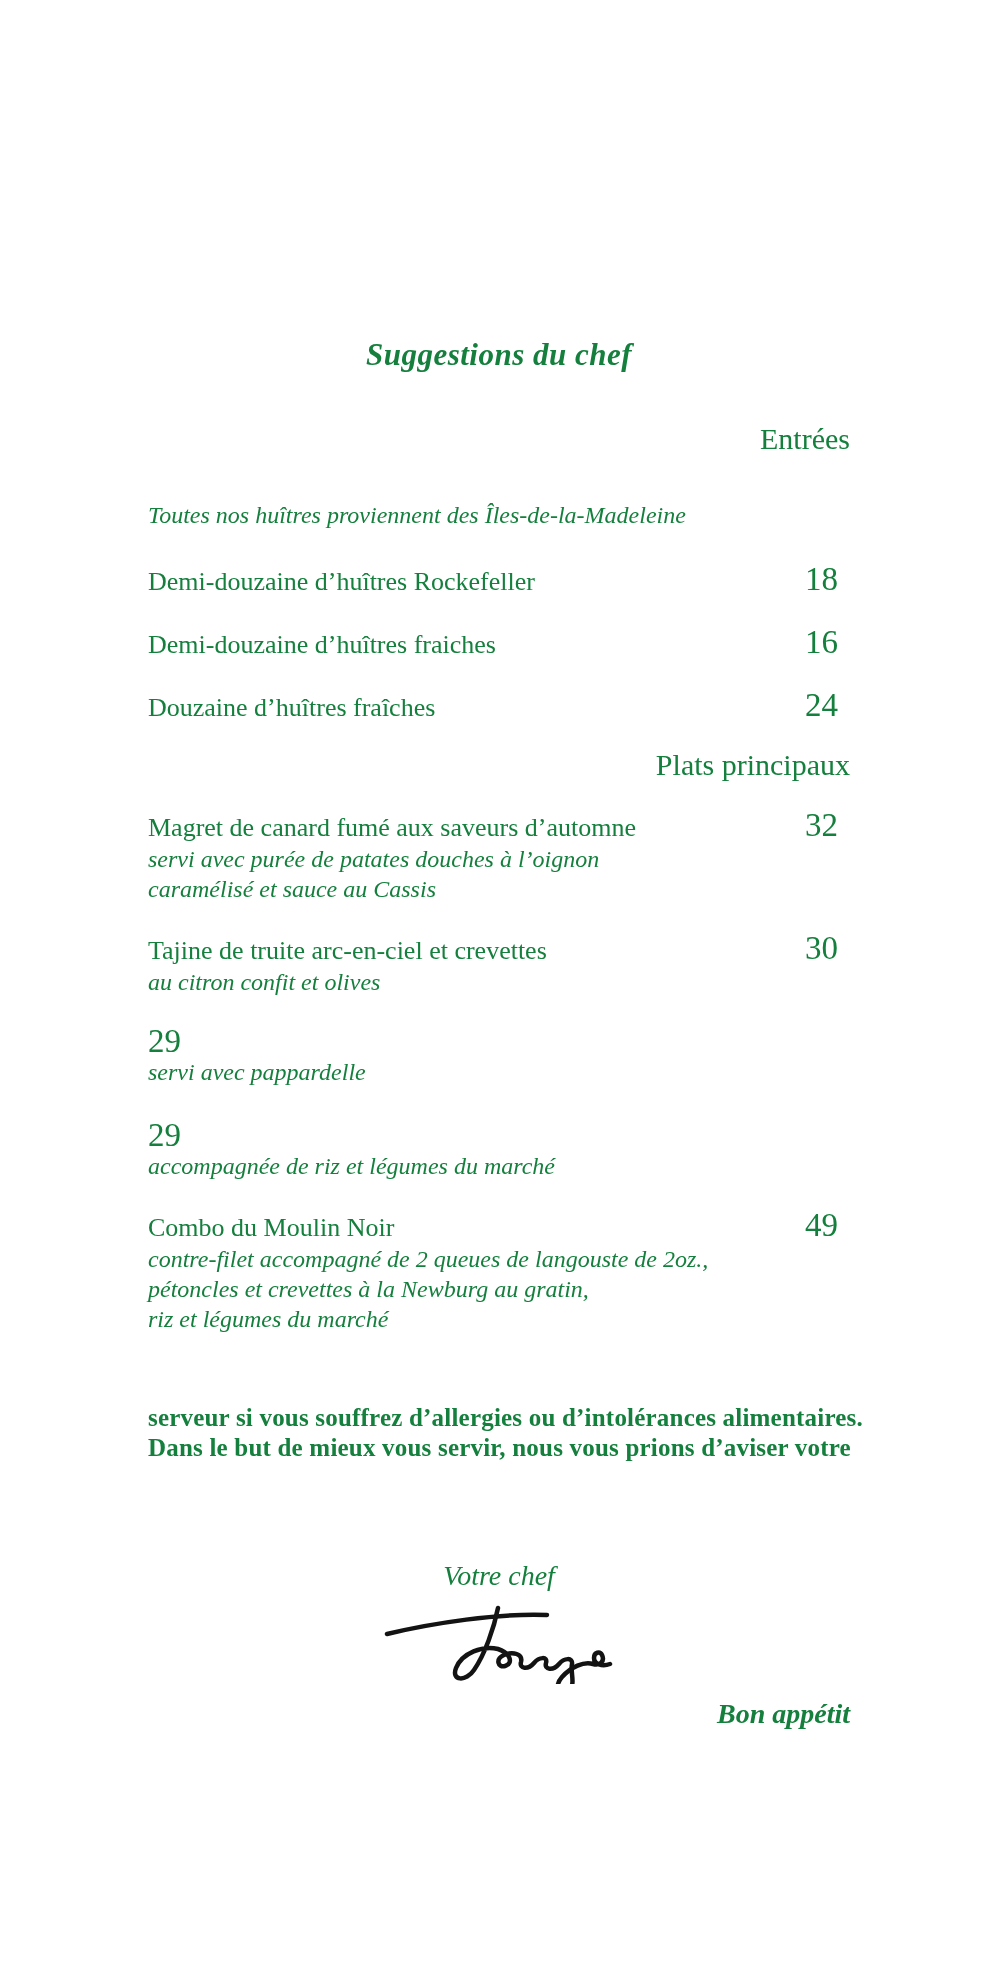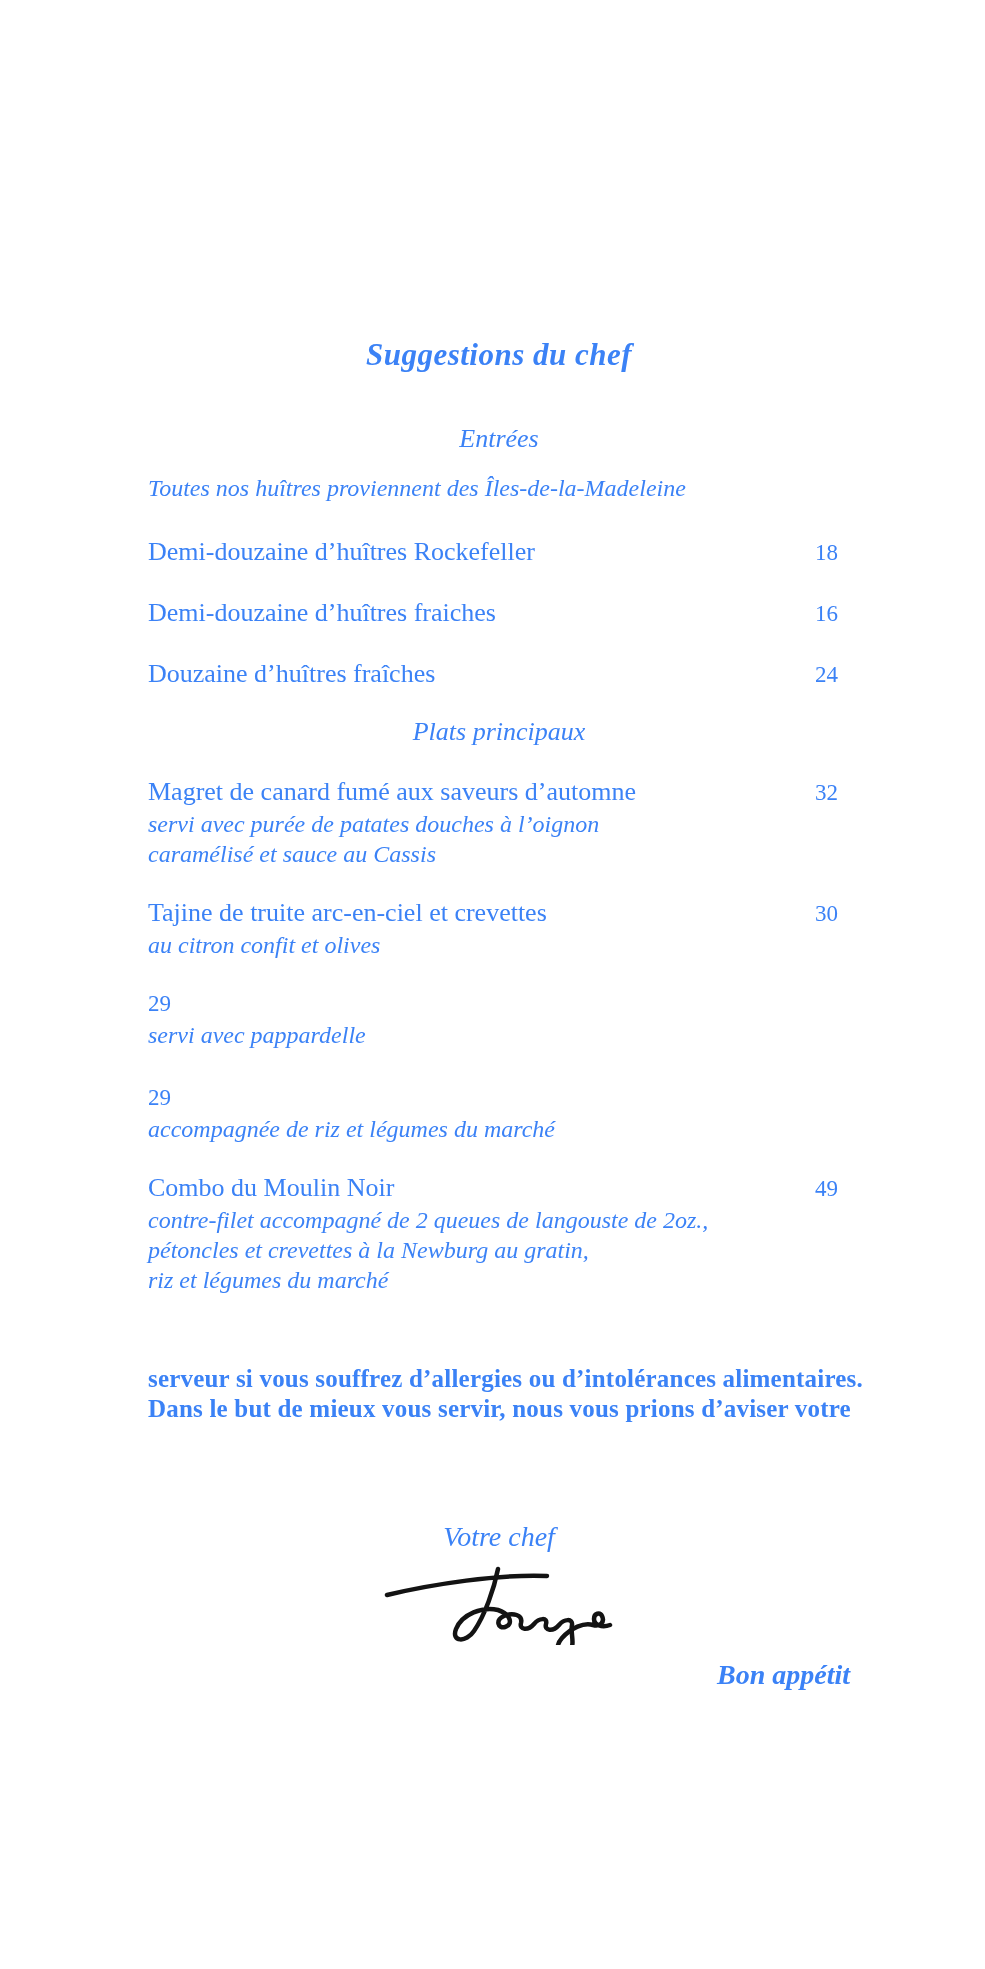--- a/index.html
+++ b/index.html
@@ -6,66 +6,65 @@
     margin: 0;
     padding: 0;
     background: #e8e8e8;
   }
   .page {
     position: relative;
     width: 985px;
     height: 1969px;
     margin: 0 auto;
     background: #ffffff;
-    color: #3b82f6;
+    color: #15803d;
     font-family: "Liberation Serif", serif;
     overflow: hidden;
   }
   .content {
     margin-left: 148px;
     width: 702px;
   }
   .menu-title {
     padding-top: 336px;
     text-align: center;
     font-size: 31px;
     line-height: 38px;
     font-weight: bold;
     font-style: italic;
     letter-spacing: 0.5px;
   }
   .section-heading {
-    text-align: center;
-    font-style: italic;
-    font-size: 26px;
+    text-align: right;
+    font-size: 30px;
     line-height: 32px;
   }
   .section-heading.entrees { margin-top: 49px; }
   .section-heading.plats   { margin-top: 25px; }
   .section-note {
-    margin-top: 18px;
+    margin-top: 45px;
     font-style: italic;
     font-size: 24px;
     line-height: 30px;
   }
   .menu-item { margin-top: 28px; }
   .menu-item.first { margin-top: 33px; }
   .menu-item.gap-lg { margin-top: 32px; }
   .item-row {
     display: flex;
     justify-content: space-between;
     align-items: baseline;
     padding-right: 12px;
   }
   .item-name {
     font-size: 26px;
     line-height: 32px;
   }
   .item-price {
-    font-size: 23px;
+    font-size: 33px;
     line-height: 32px;
   }
   .item-desc-line {
     font-style: italic;
     font-size: 24px;
     line-height: 30px;
   }
   .allergy-notice {
     margin-top: 69px;
     font-weight: bold;

